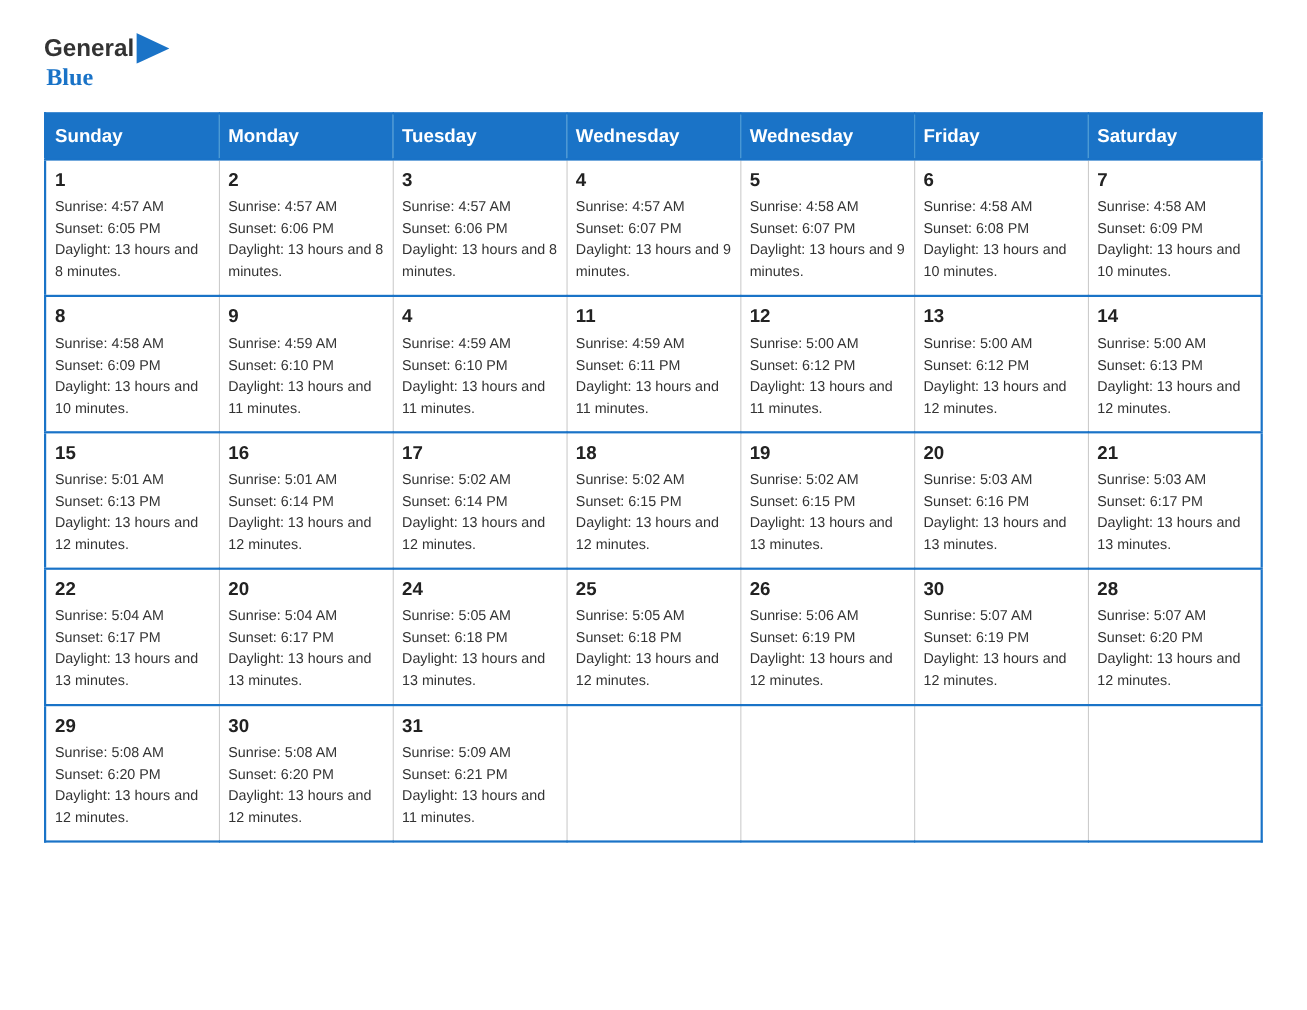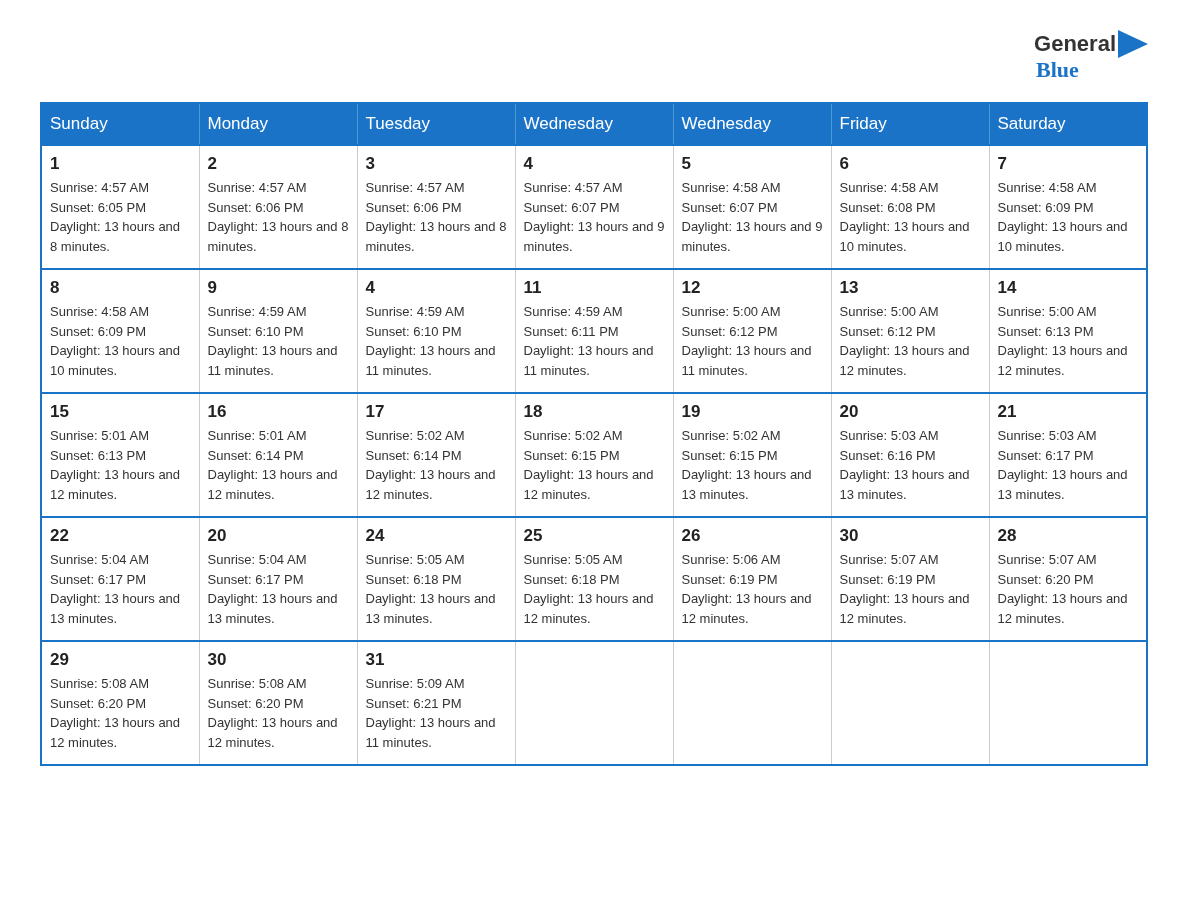--- a/index.html
+++ b/index.html
@@ -5,21 +5,21 @@
     * { box-sizing: border-box; margin: 0; padding: 0; }
     body {
       font-family: Arial, sans-serif;
       background: #ffffff;
       padding: 30px 40px;
       width: 1188px;
       min-height: 918px;
     }
     .header {
       display: flex;
-      justify-content: flex-end;
+      justify-content: flex-start;
       align-items: flex-start;
       margin-bottom: 20px;
     }
     .logo {
       display: flex;
       align-items: center;
       gap: 4px;
     }
     .logo-text-general {
       font-size: 22px;
@@ -49,21 +49,21 @@
       width: 100%;
       border-collapse: collapse;
       border: 2px solid #1a73c7;
     }
     .calendar thead tr {
       background-color: #1a73c7;
     }
     .calendar thead th {
       color: white;
       font-size: 17px;
-      font-weight: 400;
+      font-weight: 700;
       padding: 10px 8px;
       text-align: left;
       border-right: 1px solid #4a9ad4;
       margin-top: 36px;
     }
     .calendar thead th:last-child {
       border-right: none;
     }
     .calendar tbody tr {
       border-top: 2px solid #1a73c7;

